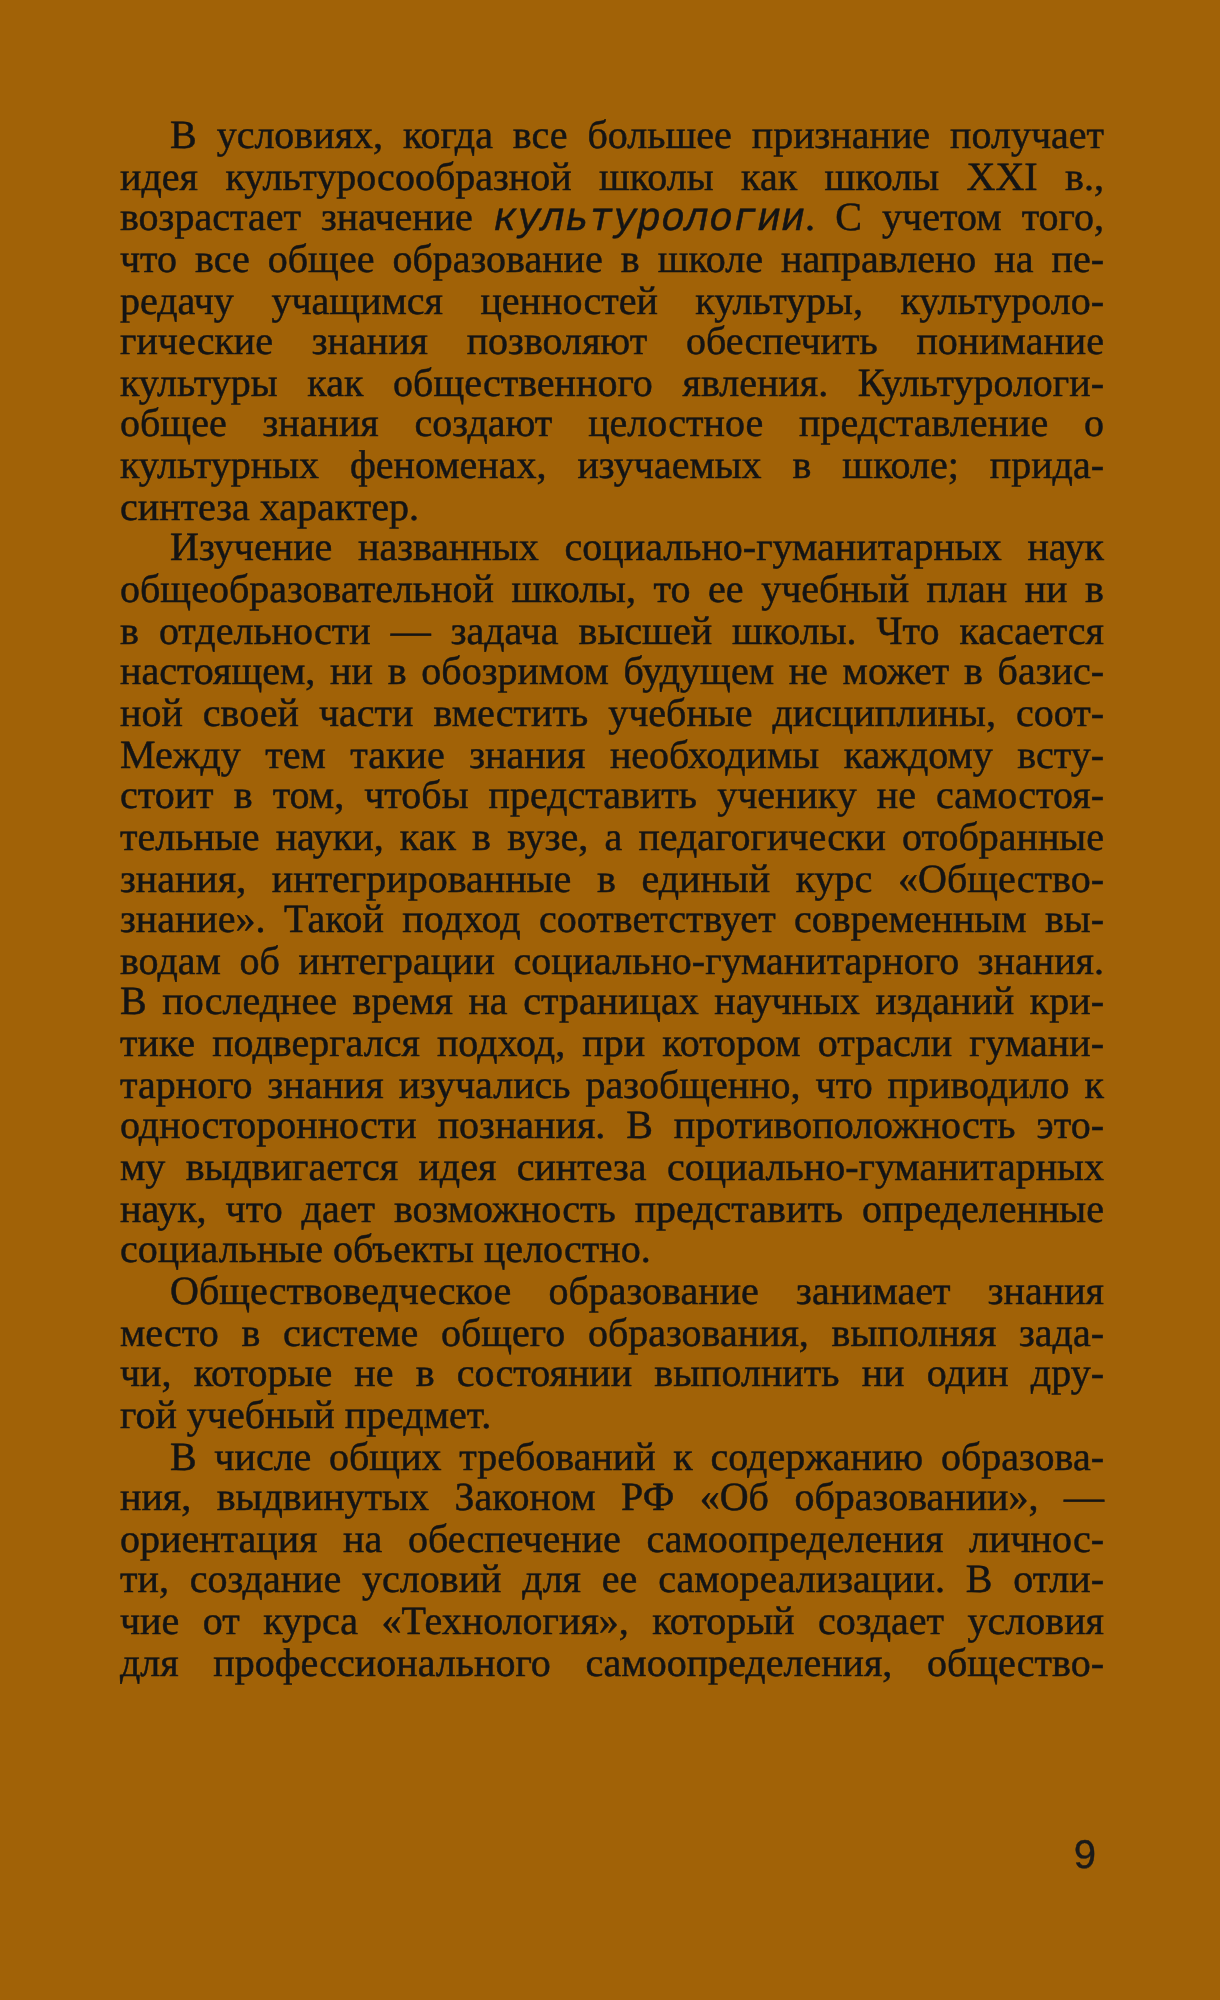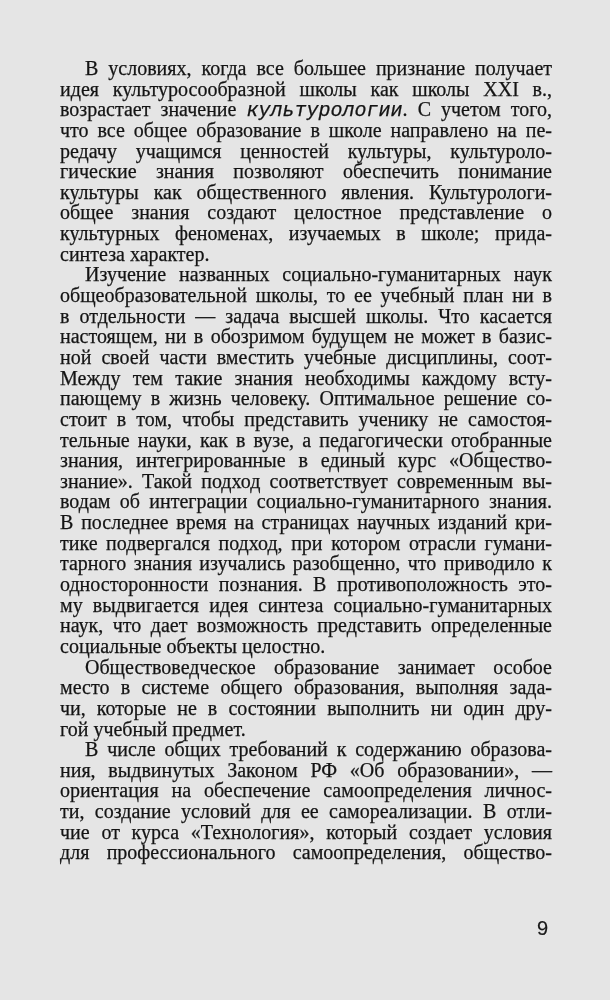--- a/index.html
+++ b/index.html
@@ -12,21 +12,21 @@
       height: 1000px;
       position: relative;
       overflow: hidden;
     }
     .page {
       position: absolute;
       left: 0;
       top: 0;
       width: 610px;
       height: 1000px;
-      background: #e5e5e5;
+      background: #a16207;
     }
     .text-block {
       position: absolute;
       left: 60px;
       top: 58px;
       width: 492px;
       font-family: "Liberation Serif", serif;
       font-size: 20px;
       line-height: 20.65px;
       color: #141414;
@@ -82,37 +82,36 @@
       <div class="ln last">синтеза характер.</div>
     </div>
 
     <div class="para">
       <div class="ln first">Изучение названных социально-гуманитарных наук</div>
       <div class="ln">общеобразовательной школы, то ее учебный план ни в</div>
       <div class="ln">в отдельности — задача высшей школы. Что касается</div>
       <div class="ln">настоящем, ни в обозримом будущем не может в базис-</div>
       <div class="ln">ной своей части вместить учебные дисциплины, соот-</div>
       <div class="ln">Между тем такие знания необходимы каждому всту-</div>
-      <div class="ln">пающему в жизнь человеку. Оптимальное решение со-</div>
       <div class="ln">стоит в том, чтобы представить ученику не самостоя-</div>
       <div class="ln">тельные науки, как в вузе, а педагогически отобранные</div>
       <div class="ln">знания, интегрированные в единый курс «Общество-</div>
       <div class="ln">знание». Такой подход соответствует современным вы-</div>
       <div class="ln">водам об интеграции социально-гуманитарного знания.</div>
       <div class="ln">В последнее время на страницах научных изданий кри-</div>
       <div class="ln">тике подвергался подход, при котором отрасли гумани-</div>
       <div class="ln">тарного знания изучались разобщенно, что приводило к</div>
       <div class="ln">односторонности познания. В противоположность это-</div>
       <div class="ln">му выдвигается идея синтеза социально-гуманитарных</div>
       <div class="ln">наук, что дает возможность представить определенные</div>
       <div class="ln last">социальные объекты целостно.</div>
     </div>
 
     <div class="para">
-      <div class="ln first">Обществоведческое образование занимает особое</div>
+      <div class="ln first">Обществоведческое образование занимает знания</div>
       <div class="ln">место в системе общего образования, выполняя зада-</div>
       <div class="ln">чи, которые не в состоянии выполнить ни один дру-</div>
       <div class="ln last">гой учебный предмет.</div>
     </div>
 
     <div class="para">
       <div class="ln first">В числе общих требований к содержанию образова-</div>
       <div class="ln">ния, выдвинутых Законом РФ «Об образовании», —</div>
       <div class="ln">ориентация на обеспечение самоопределения личнос-</div>
       <div class="ln">ти, создание условий для ее самореализации. В отли-</div>

